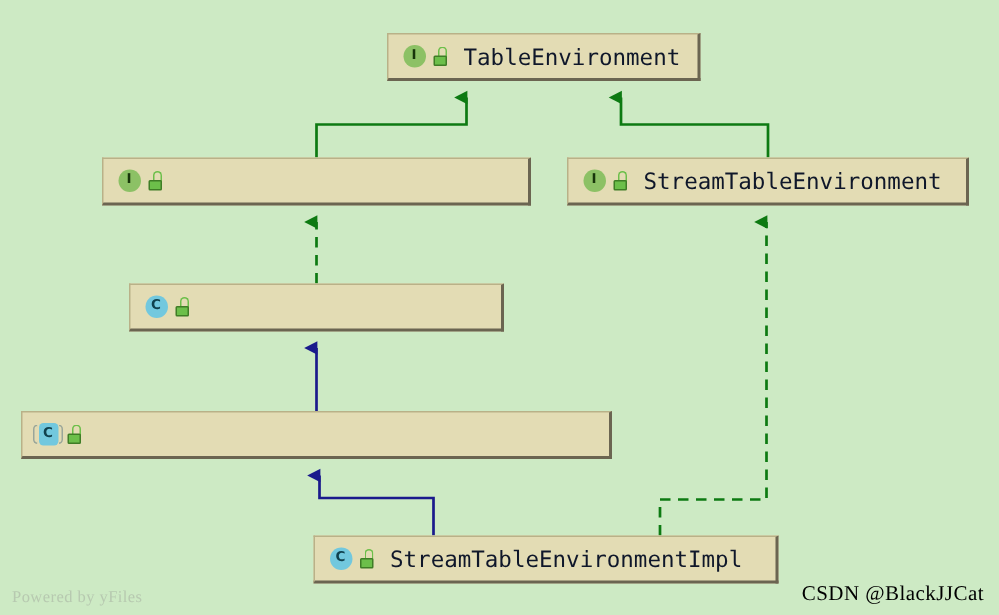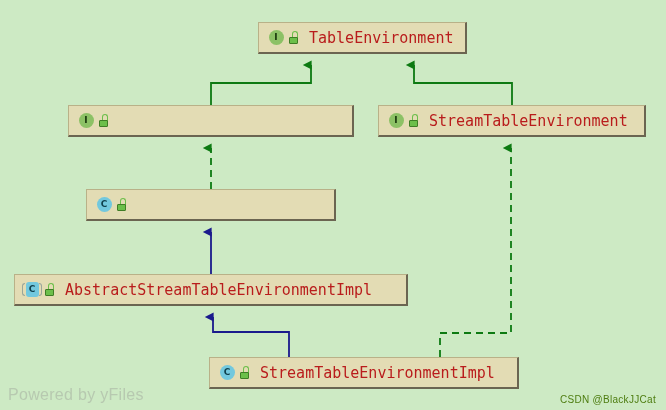--- a/index.html
+++ b/index.html
@@ -35,21 +35,21 @@
     border-right: 2px solid #6b6551;
     border-bottom: 2px solid #6b6551;
     display: flex;
     align-items: center;
     padding: 0 9px;
     white-space: nowrap;
   }
   .node-label {
     font-family: "DejaVu Sans Mono", monospace;
     font-size: 15px;
-    color: #b91c1c;
+    color: #0f172a;
     letter-spacing: 0px;
   }
   
   .type-icon {
     position: relative;
     width: 16px;
     height: 16px;
     flex: 0 0 16px;
     margin-right: 4px;
     display: flex;
@@ -132,32 +132,32 @@
     border: 1.5px solid #6cbf4a;
     border-bottom: none;
     border-radius: 3px 3px 0 0;
     box-sizing: border-box;
   }
   
   .watermark-left {
     position: absolute;
     left: 8px;
     bottom: 6px;
-    font-family: Liberation Sans, sans-serif;
-    font-size: 16px;
+    font-family: Liberation Serif, serif;
+    font-size: 11px;
     color: #b7c9b0;
     letter-spacing: 0.3px;
   }
   .watermark-right {
     position: absolute;
     right: 10px;
     bottom: 5px;
-    font-family: Liberation Sans, sans-serif;
-    font-size: 10px;
-    color: #4d7c0f;
+    font-family: Liberation Serif, serif;
+    font-size: 14px;
+    color: #000000;
     letter-spacing: 0.3px;
   }
 </style>
 </head>
 <body>
 
 <div id="diagram">
 
   <svg id="edge-layer" width="666" height="410" viewBox="0 0 666 410">
     <defs>
@@ -243,21 +243,20 @@
   </div>
 
   <div class="node" style="left:14px; top:274px; width:394px; height:32px;">
     <span class="type-icon icon-abstract">
       <span class="disc">C</span>
     </span>
     <span class="lock-icon">
       <span class="lock-shackle"></span>
       <span class="lock-body"></span>
     </span>
-    <span class="node-label">AbstractStreamTableEnvironmentImpl</span>
   </div>
 
   <div class="node" style="left:209px; top:357px; width:310px; height:32px;">
     <span class="type-icon icon-class">
       <span class="disc">C</span>
     </span>
     <span class="lock-icon">
       <span class="lock-shackle"></span>
       <span class="lock-body"></span>
     </span>

